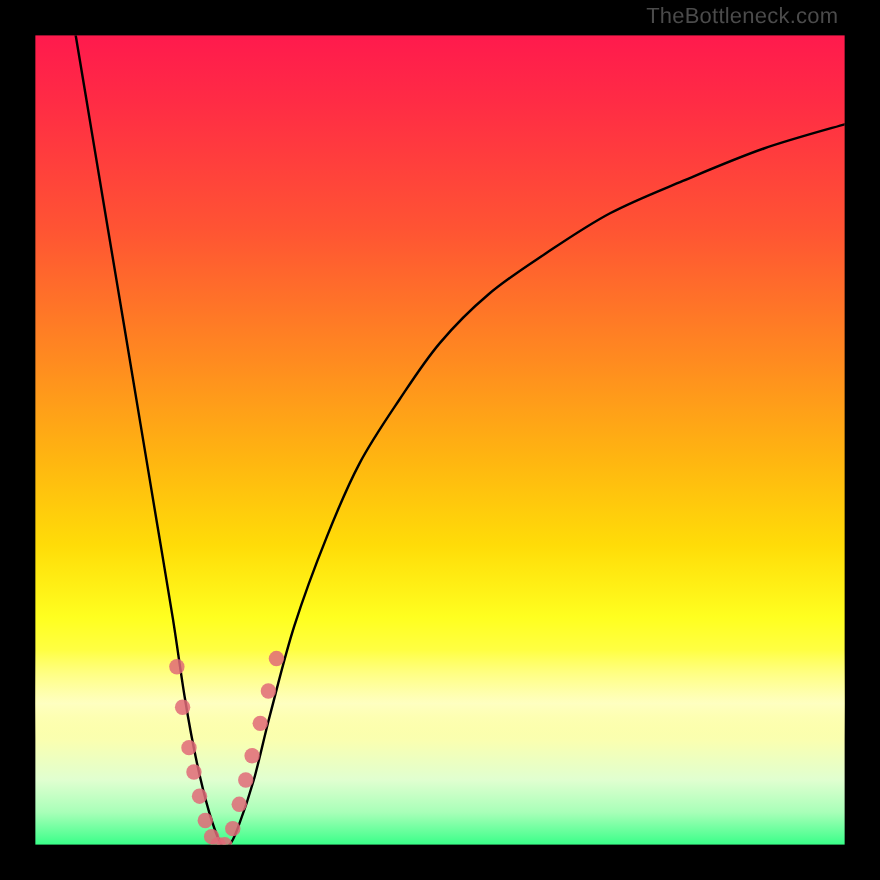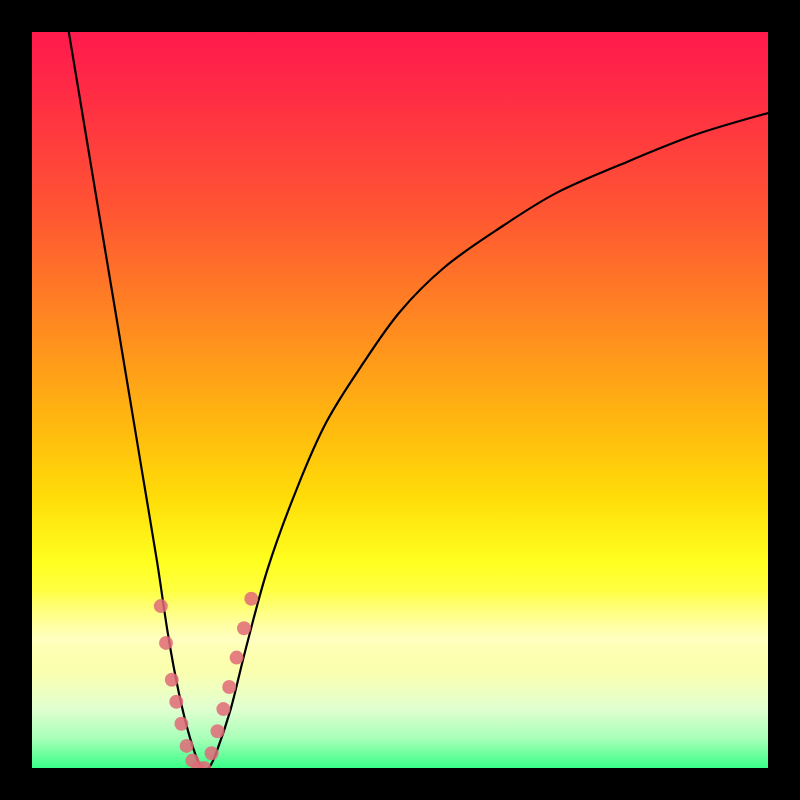--- a/index.html
+++ b/index.html
@@ -98,13 +98,14 @@
           <circle cx="185.5" cy="699.2" r="7" fill="#e06a78" fill-opacity="0.85"></circle>
           <circle cx="191.4" cy="677.1" r="7" fill="#e06a78" fill-opacity="0.85"></circle>
           <circle cx="197.2" cy="655.0" r="7" fill="#e06a78" fill-opacity="0.85"></circle>
           <circle cx="204.6" cy="625.6" r="7" fill="#e06a78" fill-opacity="0.85"></circle>
           <circle cx="212.0" cy="596.2" r="7" fill="#e06a78" fill-opacity="0.85"></circle>
           <circle cx="219.3" cy="566.7" r="7" fill="#e06a78" fill-opacity="0.85"></circle>
         </g>
     </svg>
   </div>
 
+  <div class="watermark">TheBottleneck.com</div>
 </div>
 
 </body></html>

